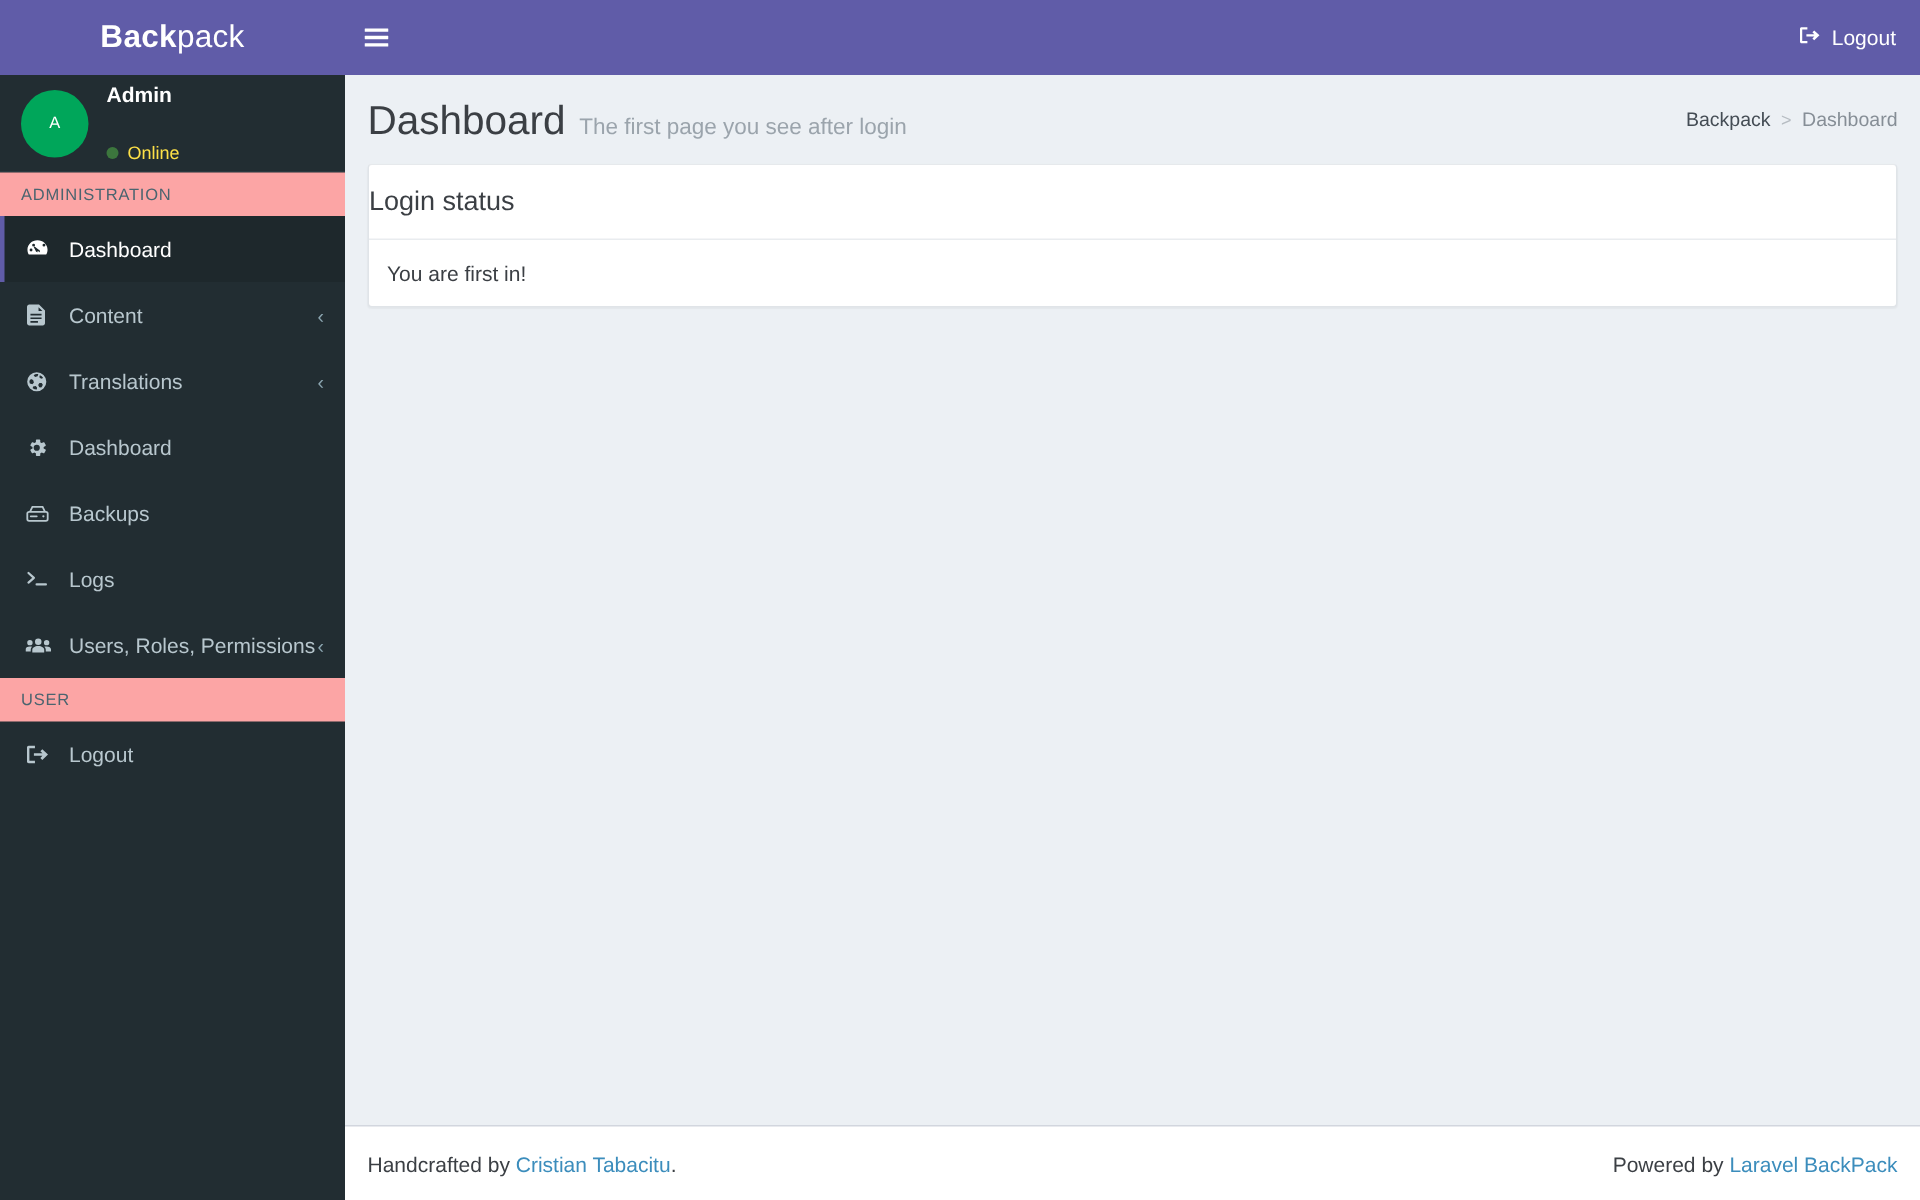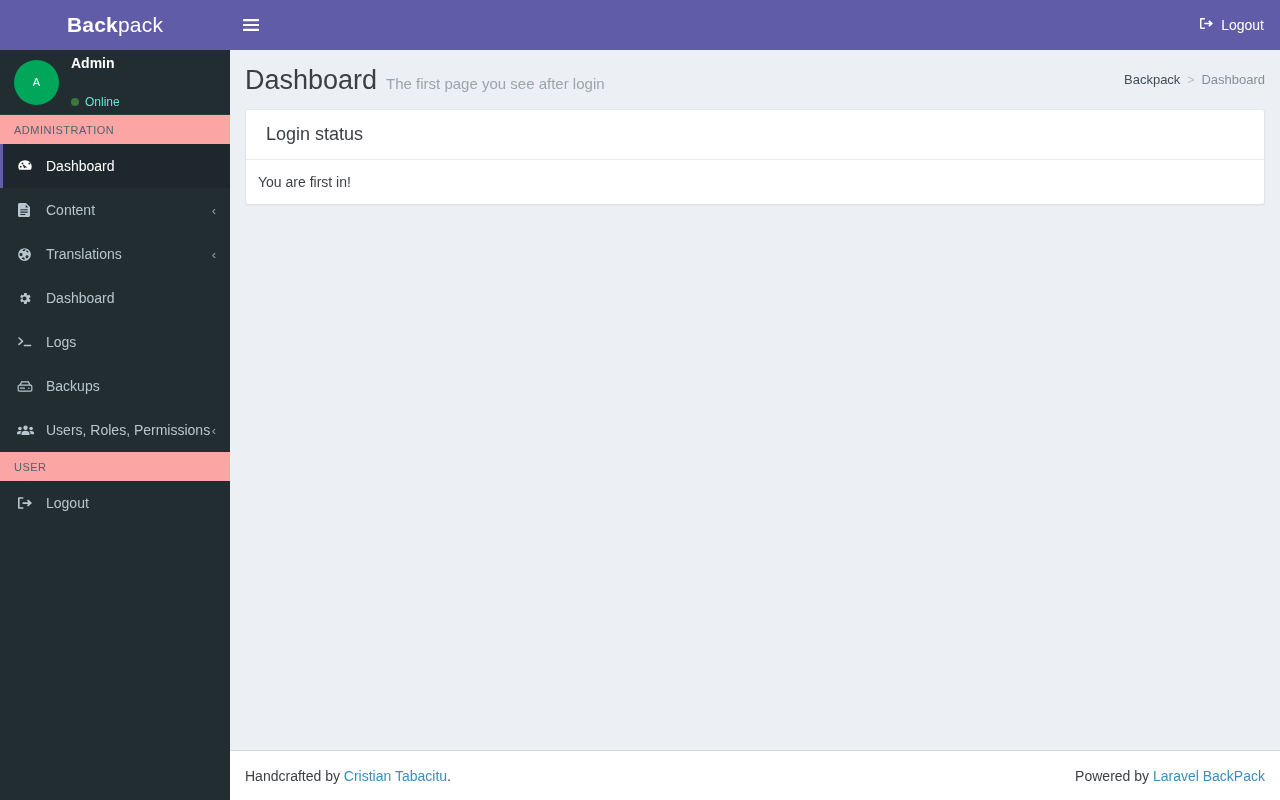--- a/index.html
+++ b/index.html
@@ -36,21 +36,21 @@
   }
   .avatar {
     width: 45px; height: 45px; border-radius: 50%;
     background: #00a65a;
     display: flex; align-items: center; justify-content: center;
     color: #ffffff; font-size: 11px;
     flex: 0 0 45px;
   }
   .user-meta { margin-left: 12px; line-height: 1.35; }
   .user-name { color: #ffffff; font-size: 14px; font-weight: bold; }
-  .user-status { font-size: 12px; color: #5eead4; display: flex; align-items: center; gap: 6px; margin-top: 21px;}
+  .user-status { font-size: 12px; color: #fde047; display: flex; align-items: center; gap: 6px; margin-top: 21px;}
   .dot { width: 8px; height: 8px; border-radius: 50%; background: #3c763d; display:inline-block;}
 
   .nav-header {
     height: 29px;
     display: flex; align-items: center;
     padding-left: 14px;
     color: #4b646f;
     font-size: 11px;
     letter-spacing: .5px;
     background: #fca5a5;
@@ -144,21 +144,21 @@
 
   .content-body { padding: 0 15px; }
   .card {
     background: #ffffff;
     border: 1px solid #e0e4e8;
     border-top: 1px solid #e6e9ec;
     border-radius: 3px;
     box-shadow: 0 1px 1px rgba(0,0,0,.04);
   }
   .card-header {
-    padding: 14px 20px;
+    padding: 14px 0;
     border-bottom: 1px solid #e9ecef;
   }
   .card-title { font-size: 18px; color: #3b3f44; font-weight: normal; }
   .card-body { padding: 14px 12px; font-size: 14px; color: #3b3f44; }
 
   
   .footer {
     position: absolute; left: 230px; top: 750px;
     width: 1050px; height: 50px;
     background: #ffffff;
@@ -232,39 +232,39 @@
         <svg width="15" height="15" viewBox="0 0 16 16" fill="currentColor">
             <path d="M14.2 9.3l-1.3-.7a5 5 0 0 0 0-1.2l1.3-.7c.2-.1.3-.4.2-.6l-1-1.8c-.1-.2-.4-.3-.6-.2l-1.3.6a5 5 0 0 0-1-.6V2.6c0-.3-.2-.5-.5-.5H7.9c-.3 0-.5.2-.5.5v1.5c-.4.1-.7.3-1 .6l-1.3-.6c-.2-.1-.5 0-.6.2l-1 1.8c-.1.2 0 .5.2.6l1.3.7a5 5 0 0 0 0 1.2l-1.3.7c-.2.1-.3.4-.2.6l1 1.8c.1.2.4.3.6.2l1.3-.6c.3.3.6.5 1 .6v1.5c0 .3.2.5.5.5h2.1c.3 0 .5-.2.5-.5v-1.5c.4-.1.7-.3 1-.6l1.3.6c.2.1.5 0 .6-.2l1-1.8c.2-.2.1-.5-.2-.6zM8 10.2A2.2 2.2 0 1 1 8 5.8a2.2 2.2 0 0 1 0 4.4z"></path>
           </svg>
       </span>
       <span class="nav-label">Dashboard</span>
       <span class="chev"></span>
     </div>
 
     <div class="nav-item">
       <span class="ico">
-        <svg width="16" height="14" viewBox="0 0 16 14" fill="none" stroke="currentColor" stroke-width="1.5" stroke-linecap="round" stroke-linejoin="round">
-            <path d="M2 3l3.6 3.2L2 9.4"></path>
-            <path d="M7.4 10.6h6.2"></path>
-          </svg>
-      </span>
-      <span class="nav-label">Logs</span>
-      <span class="chev"></span>
-    </div>
-
-    <div class="nav-item">
-      <span class="ico">
         <svg width="16" height="13" viewBox="0 0 16 13" fill="none" stroke="currentColor" stroke-width="1.2">
             <rect x="1.2" y="5.2" width="13.6" height="6" rx="1.2"></rect>
             <path d="M3 5.2 4.6 1.9h6.8L13 5.2"></path>
             <circle cx="11.9" cy="8.2" r=".75" fill="currentColor" stroke="none"></circle>
             <path d="M3.5 8.2h4" stroke-linecap="round"></path>
           </svg>
       </span>
       <span class="nav-label">Backups</span>
+      <span class="chev"></span>
+    </div>
+
+    <div class="nav-item">
+      <span class="ico">
+        <svg width="16" height="14" viewBox="0 0 16 14" fill="none" stroke="currentColor" stroke-width="1.5" stroke-linecap="round" stroke-linejoin="round">
+            <path d="M2 3l3.6 3.2L2 9.4"></path>
+            <path d="M7.4 10.6h6.2"></path>
+          </svg>
+      </span>
+      <span class="nav-label">Logs</span>
       <span class="chev"></span>
     </div>
 
     <div class="nav-item">
       <span class="ico">
         <svg width="17" height="13" viewBox="0 0 18 13" fill="currentColor">
             <circle cx="9" cy="3.6" r="2.3"></circle>
             <circle cx="3.1" cy="4.3" r="1.9"></circle>
             <circle cx="14.9" cy="4.3" r="1.9"></circle>
             <path d="M9 6.7c-2.5 0-4.2 1.3-4.2 2.6v1.9h8.4V9.3C13.2 8 11.5 6.7 9 6.7z"></path>

